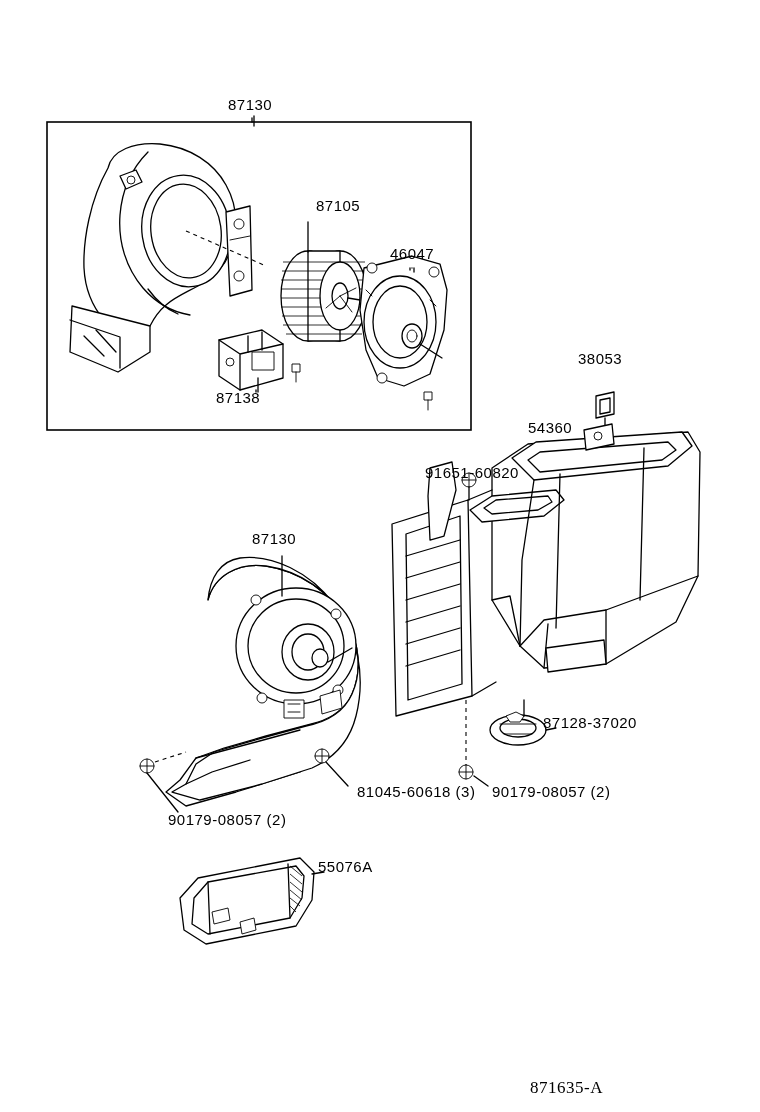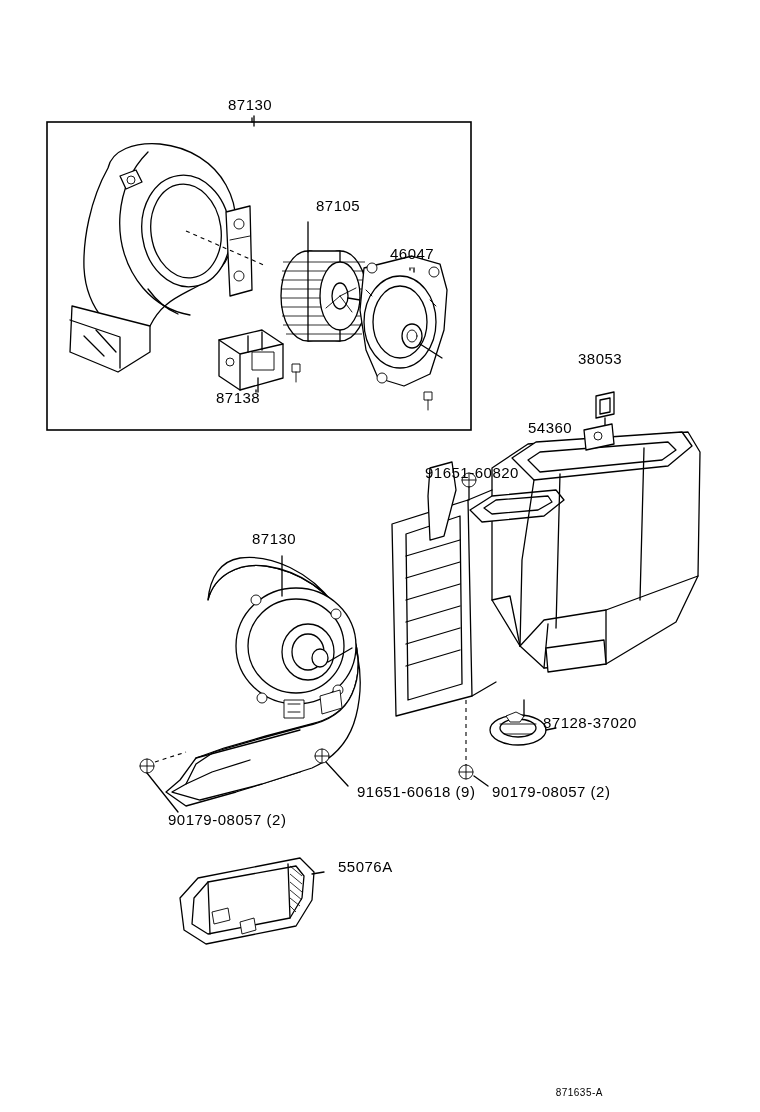--- a/index.html
+++ b/index.html
@@ -35,23 +35,23 @@
     color: #000;
     white-space: nowrap;
   }
   .lbl-code {
     font-size: 15px;
   }
   .footer-code {
     position: absolute;
     right: 24px;
     bottom: 14px;
-    font-size: 10px;
+    font-size: 17px;
     letter-spacing: 0.5px;
-    font-family: Liberation Sans, sans-serif;
+    font-family: Liberation Serif, serif;
   }
   .bold-box {
     fill: none;
     stroke: #000;
     stroke-width: 1.6;
   }
   .ln {
     fill: none;
     stroke: #000;
     stroke-width: 1.3;
@@ -318,19 +318,19 @@
   <div class="lbl lbl-code" style="left:228px; top:96px;">87130</div>
   <div class="lbl lbl-code" style="left:284px; top:197px;margin-left:32px;">87105</div>
   <div class="lbl lbl-code" style="left:390px; top:245px;">46047</div>
   <div class="lbl lbl-code" style="left:216px; top:389px;">87138</div>
   <div class="lbl lbl-code" style="left:578px; top:350px;">38053</div>
   <div class="lbl lbl-code" style="left:528px; top:419px;">54360</div>
   <div class="lbl lbl-code" style="left:425px; top:436px;margin-top:28px;">91651-60820</div>
   <div class="lbl lbl-code" style="left:252px; top:530px;">87130</div>
   <div class="lbl lbl-code" style="left:543px; top:714px;">87128-37020</div>
   <div class="lbl lbl-code" style="left:492px; top:783px;">90179-08057 (2)</div>
-  <div class="lbl lbl-code" style="left:357px; top:783px;">91651-60618 (9)</div>
+  <div class="lbl lbl-code" style="left:357px; top:783px;">81045-60618 (3)</div>
   <div class="lbl lbl-code" style="left:168px; top:811px;">90179-08057 (2)</div>
-  <div class="lbl lbl-code" style="left:338px; top:858px;">55076A</div>
+  <div class="lbl lbl-code" style="left:318px; top:858px;">55076A</div>
 
   <div class="footer-code">871635-A</div>
 
 </div>
 
 </body></html>

